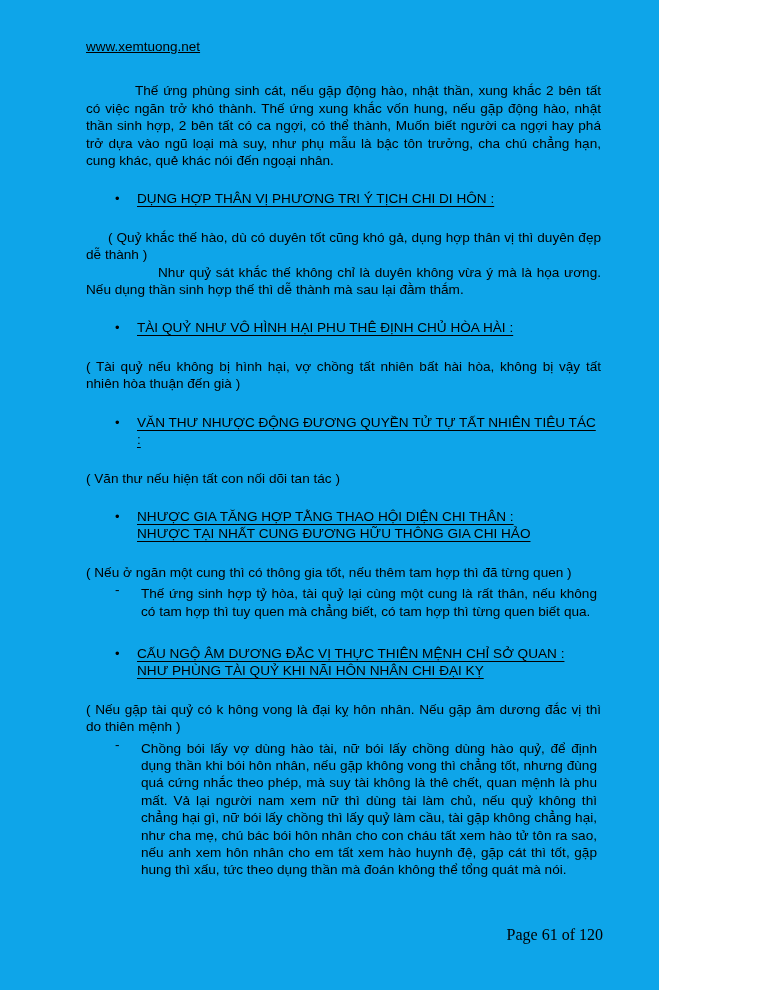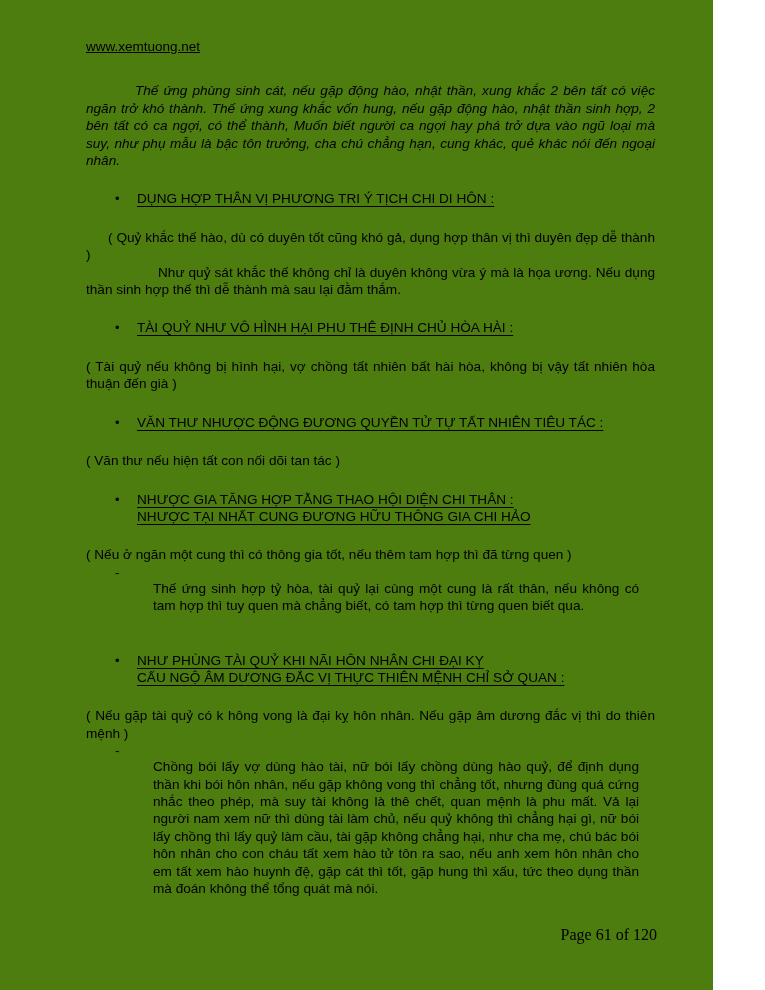--- a/index.html
+++ b/index.html
@@ -1,39 +1,39 @@
 <!DOCTYPE html>
 <html><head>
 <meta charset="utf-8">
 <style>
   html,body { margin:0; padding:0; background:#ffffff; }
   .page {
     position:relative;
-    width:713px; height:990px;
-    background:#4d7c0f;
+    width:659px; height:990px;
+    background:#0ea5e9;
     color:#000000;
     font-family:"Liberation Sans", sans-serif;
     font-size:13.6px;
     line-height:17.4px;
     overflow:hidden;
     box-sizing:border-box;
   }
   .content { padding:38px 58px 0 86px; }
 
   .site-link {
     display:inline-block;
     text-decoration:underline;
     font-size:13.5px;
     color:#000;
     margin-bottom:27px;
   }
 
   p.para { margin:0; text-align:justify; }
 
-  .indent-first { text-indent:49px;font-style:italic; }
+  .indent-first { text-indent:49px; }
 
   .sec1-p1 { margin-left:27px; text-indent:22px; }
   .sec1-p2 { margin-left:27px; text-indent:72px; }
   .sec3-p2 { text-indent:49px; }
   .sec5-p1 { margin-left:51px; }
 
   .bullet-heading {
     display:flex;
     margin:21px 0 21px 29px;
     text-align:left;
@@ -47,21 +47,21 @@
     display:block;
     text-decoration:underline;
     text-underline-offset:3px;
   }
 
   .dash-item {
     display:flex;
     margin-left:29px;
   }
   .dash-item .dash { width:22px; flex:0 0 22px; }
-  .dash-item .txt { flex:1; text-align:justify; margin:16px; }
+  .dash-item .txt { flex:1; text-align:justify; margin:4px; }
 
   .footer {
     position:absolute;
     top:926px; right:56px;
     font-family:"Liberation Serif", serif;
     font-size:16px;
     color:#000;
   }
 </style>
 </head>
@@ -112,22 +112,22 @@
 
     <p class="para">( Nếu ở ngăn một cung thì có thông gia tốt, nếu thêm tam hợp thì đã từng quen )</p>
     <div class="dash-item">
       <span class="dash">-</span>
       <p class="txt">Thế ứng sinh hợp tỷ hòa, tài quỷ lại cùng một cung là rất thân, nếu không có tam hợp thì tuy quen mà chẳng biết, có tam hợp thì từng quen biết qua.</p>
     </div>
 
     <div class="bullet-heading">
       <span class="bullet">•</span>
       <span class="lines">
+        <span>CẤU NGỘ ÂM DƯƠNG ĐẮC VỊ THỰC THIÊN MỆNH CHỈ SỞ QUAN :</span>
         <span>NHƯ PHÙNG TÀI QUỶ KHI NÃI HÔN NHÂN CHI ĐẠI KỴ</span>
-        <span>CẤU NGỘ ÂM DƯƠNG ĐẮC VỊ THỰC THIÊN MỆNH CHỈ SỞ QUAN :</span>
       </span>
     </div>
 
     <p class="para sec5-p1">( Nếu gặp tài quỷ có k hông vong là đại kỵ hôn nhân. Nếu gặp âm dương đắc vị thì do thiên mệnh )</p>
     <div class="dash-item">
       <span class="dash">-</span>
       <p class="txt">Chồng bói lấy vợ dùng hào tài, nữ bói lấy chồng dùng hào quỷ, để định dụng thần khi bói hôn nhân, nếu gặp không vong thì chẳng tốt, nhưng đùng quá cứng nhắc theo phép, mà suy tài không là thê chết, quan mệnh là phu mất. Vả lại người nam xem nữ thì dùng tài làm chủ, nếu quỷ không thì chẳng hại gì, nữ bói lấy chồng thì lấy quỷ làm cầu, tài gặp không chẳng hại, như cha mẹ, chú bác bói hôn nhân cho con cháu tất xem hào tử tôn ra sao, nếu anh xem hôn nhân cho em tất xem hào huynh đệ, gặp cát thì tốt, gặp hung thì xấu, tức theo dụng thần mà đoán không thể tổng quát mà nói.</p>
     </div>
 
   </div>

